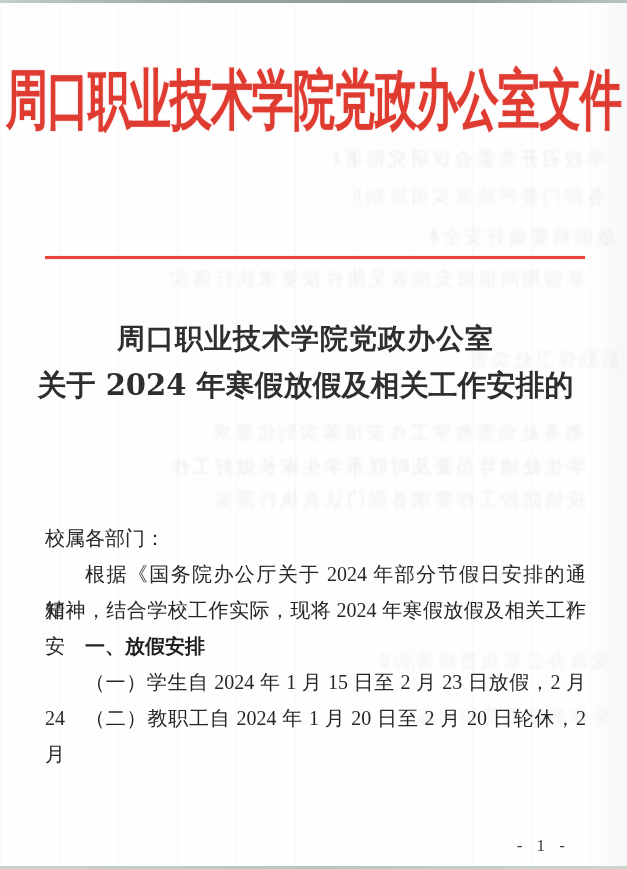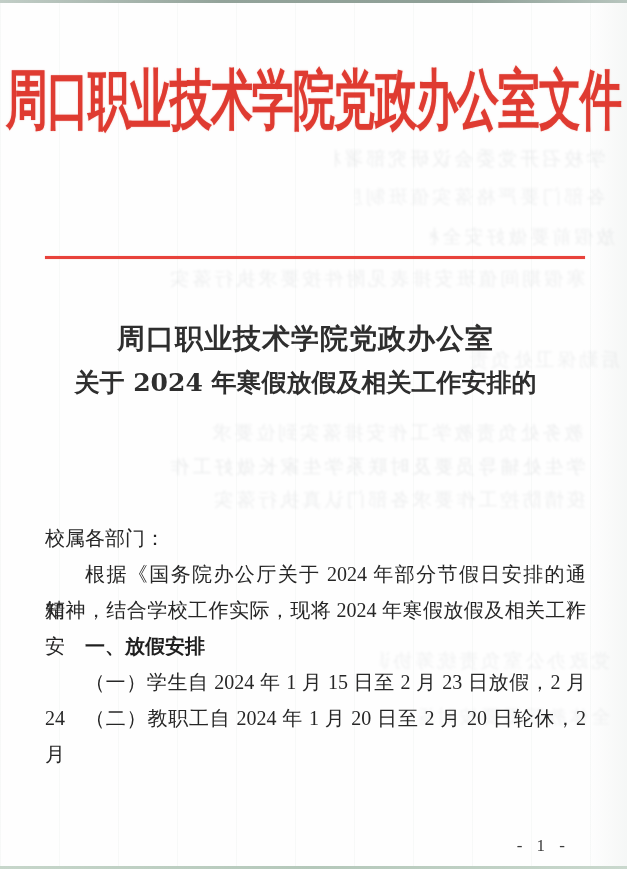--- a/index.html
+++ b/index.html
@@ -62,21 +62,21 @@
     background:#e8423b;
     box-shadow:0 0 1px rgba(232,66,59,.6);
   }
 
   .title{
     position:absolute;left:0;right:16px;text-align:center;
     font-weight:bold;color:#2e2e2e;white-space:nowrap;
     font-family:"DejaVu Serif","Liberation Serif",serif;
   }
   .title.t1{top:320px;font-size:28px;letter-spacing:1px;}
-  .title.t2{top:366px;font-size:25px;}
+  .title.t2{top:366px;font-size:29px;}
   .title.t3{top:412px;font-size:30px;letter-spacing:4px;}
 
   .body-text{
     position:absolute;top:520px;left:45px;width:541px;
     font-size:20px;color:#262626;
   }
   .line{
     line-height:36px;height:36px;white-space:nowrap;overflow:visible;
   }
   .line.indent{padding-left:2em;}

